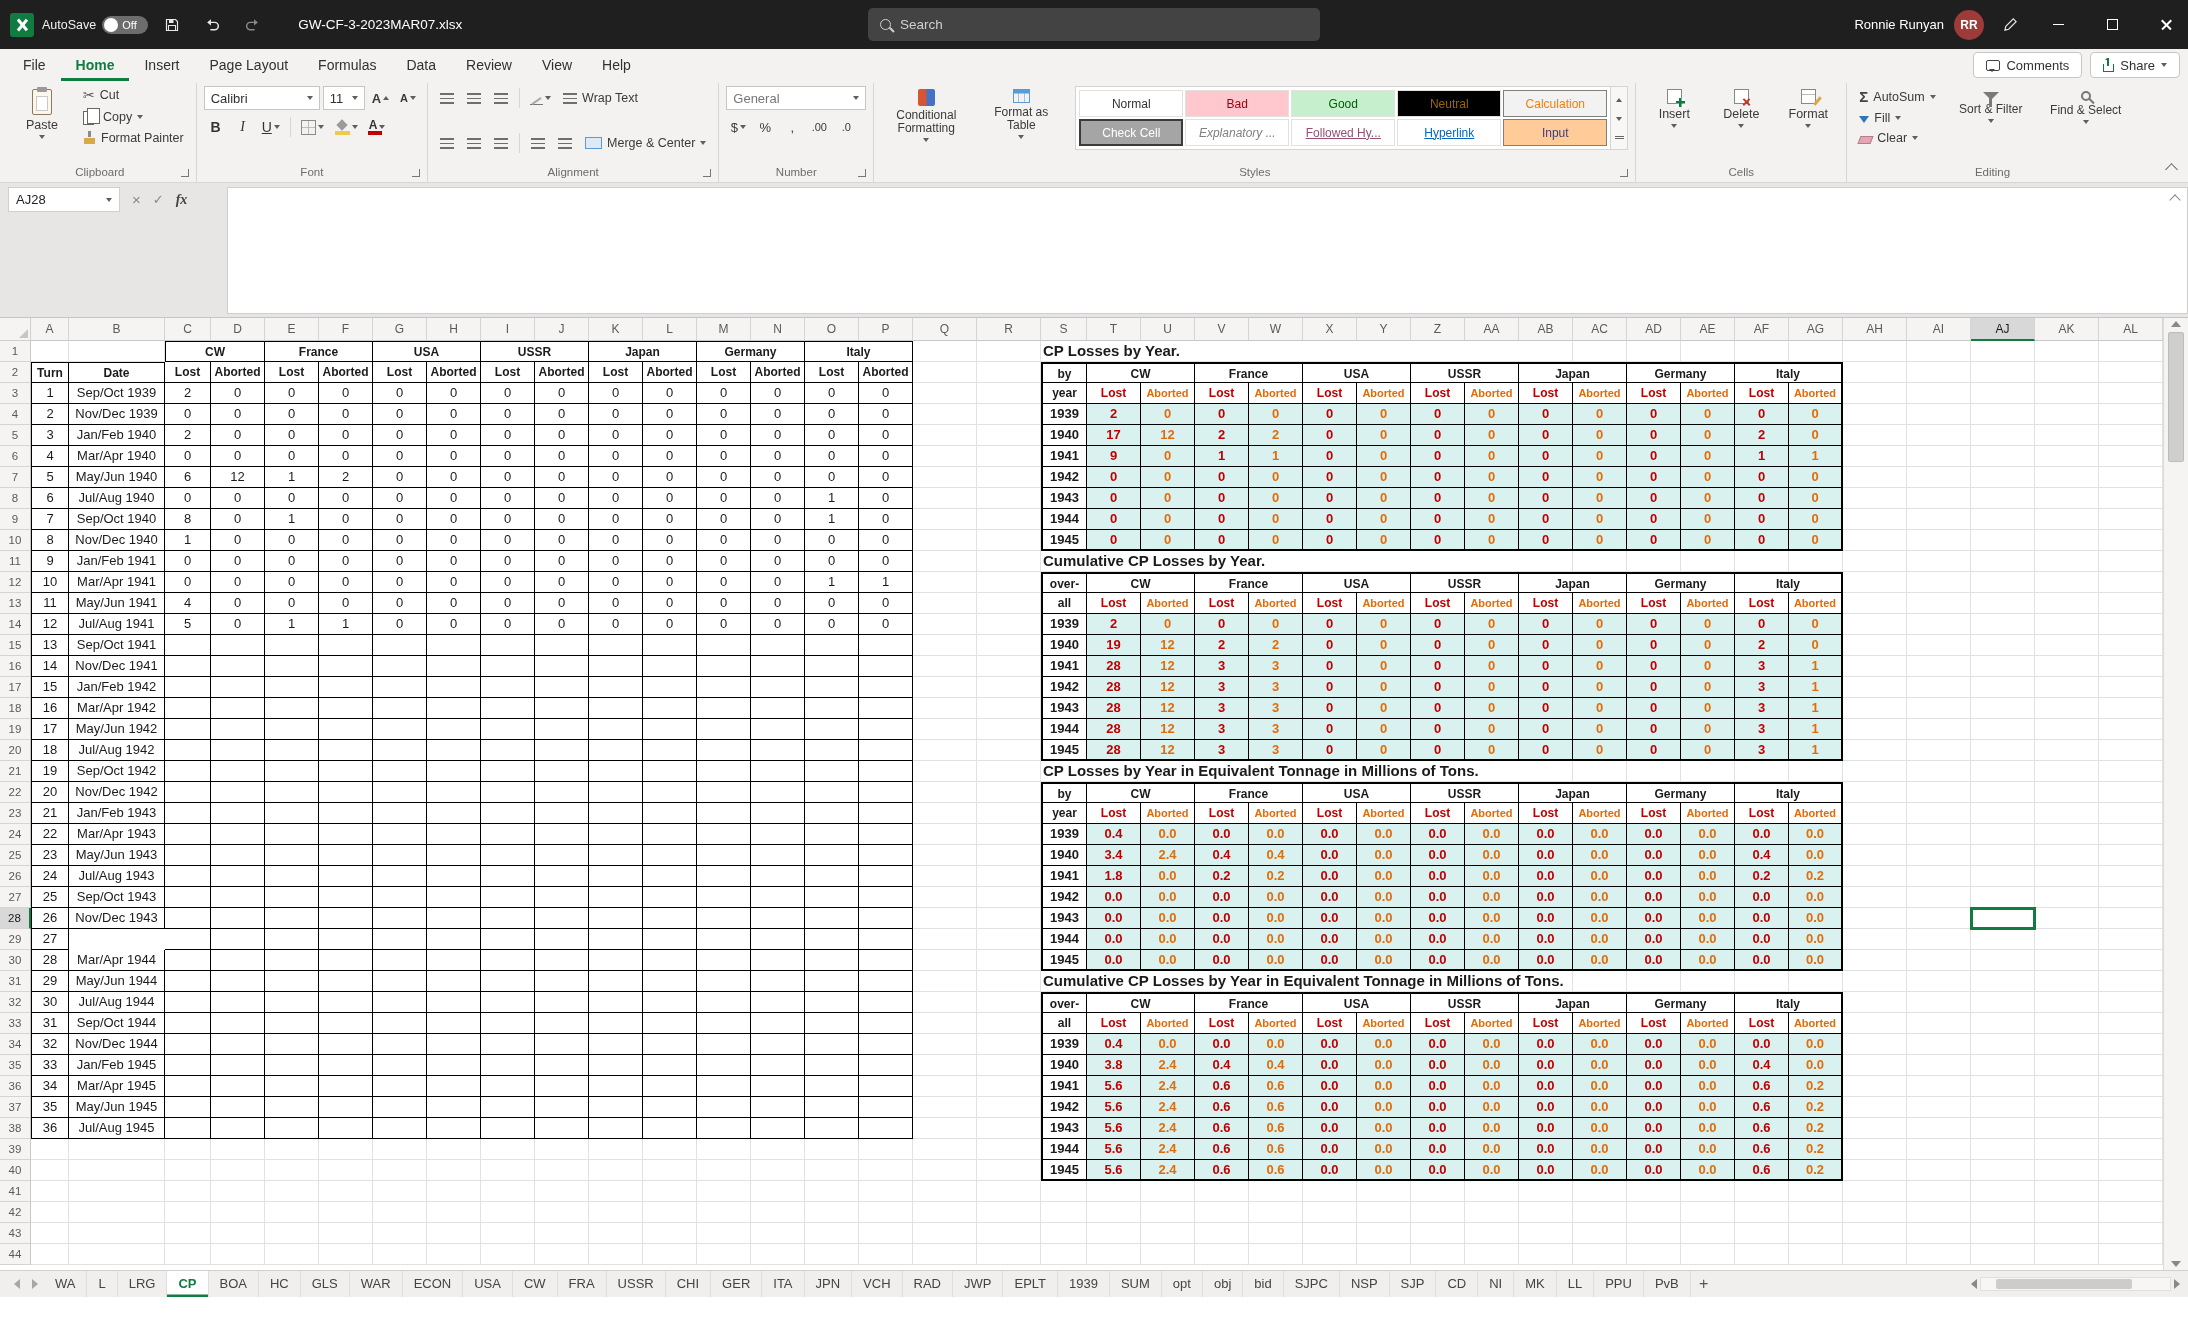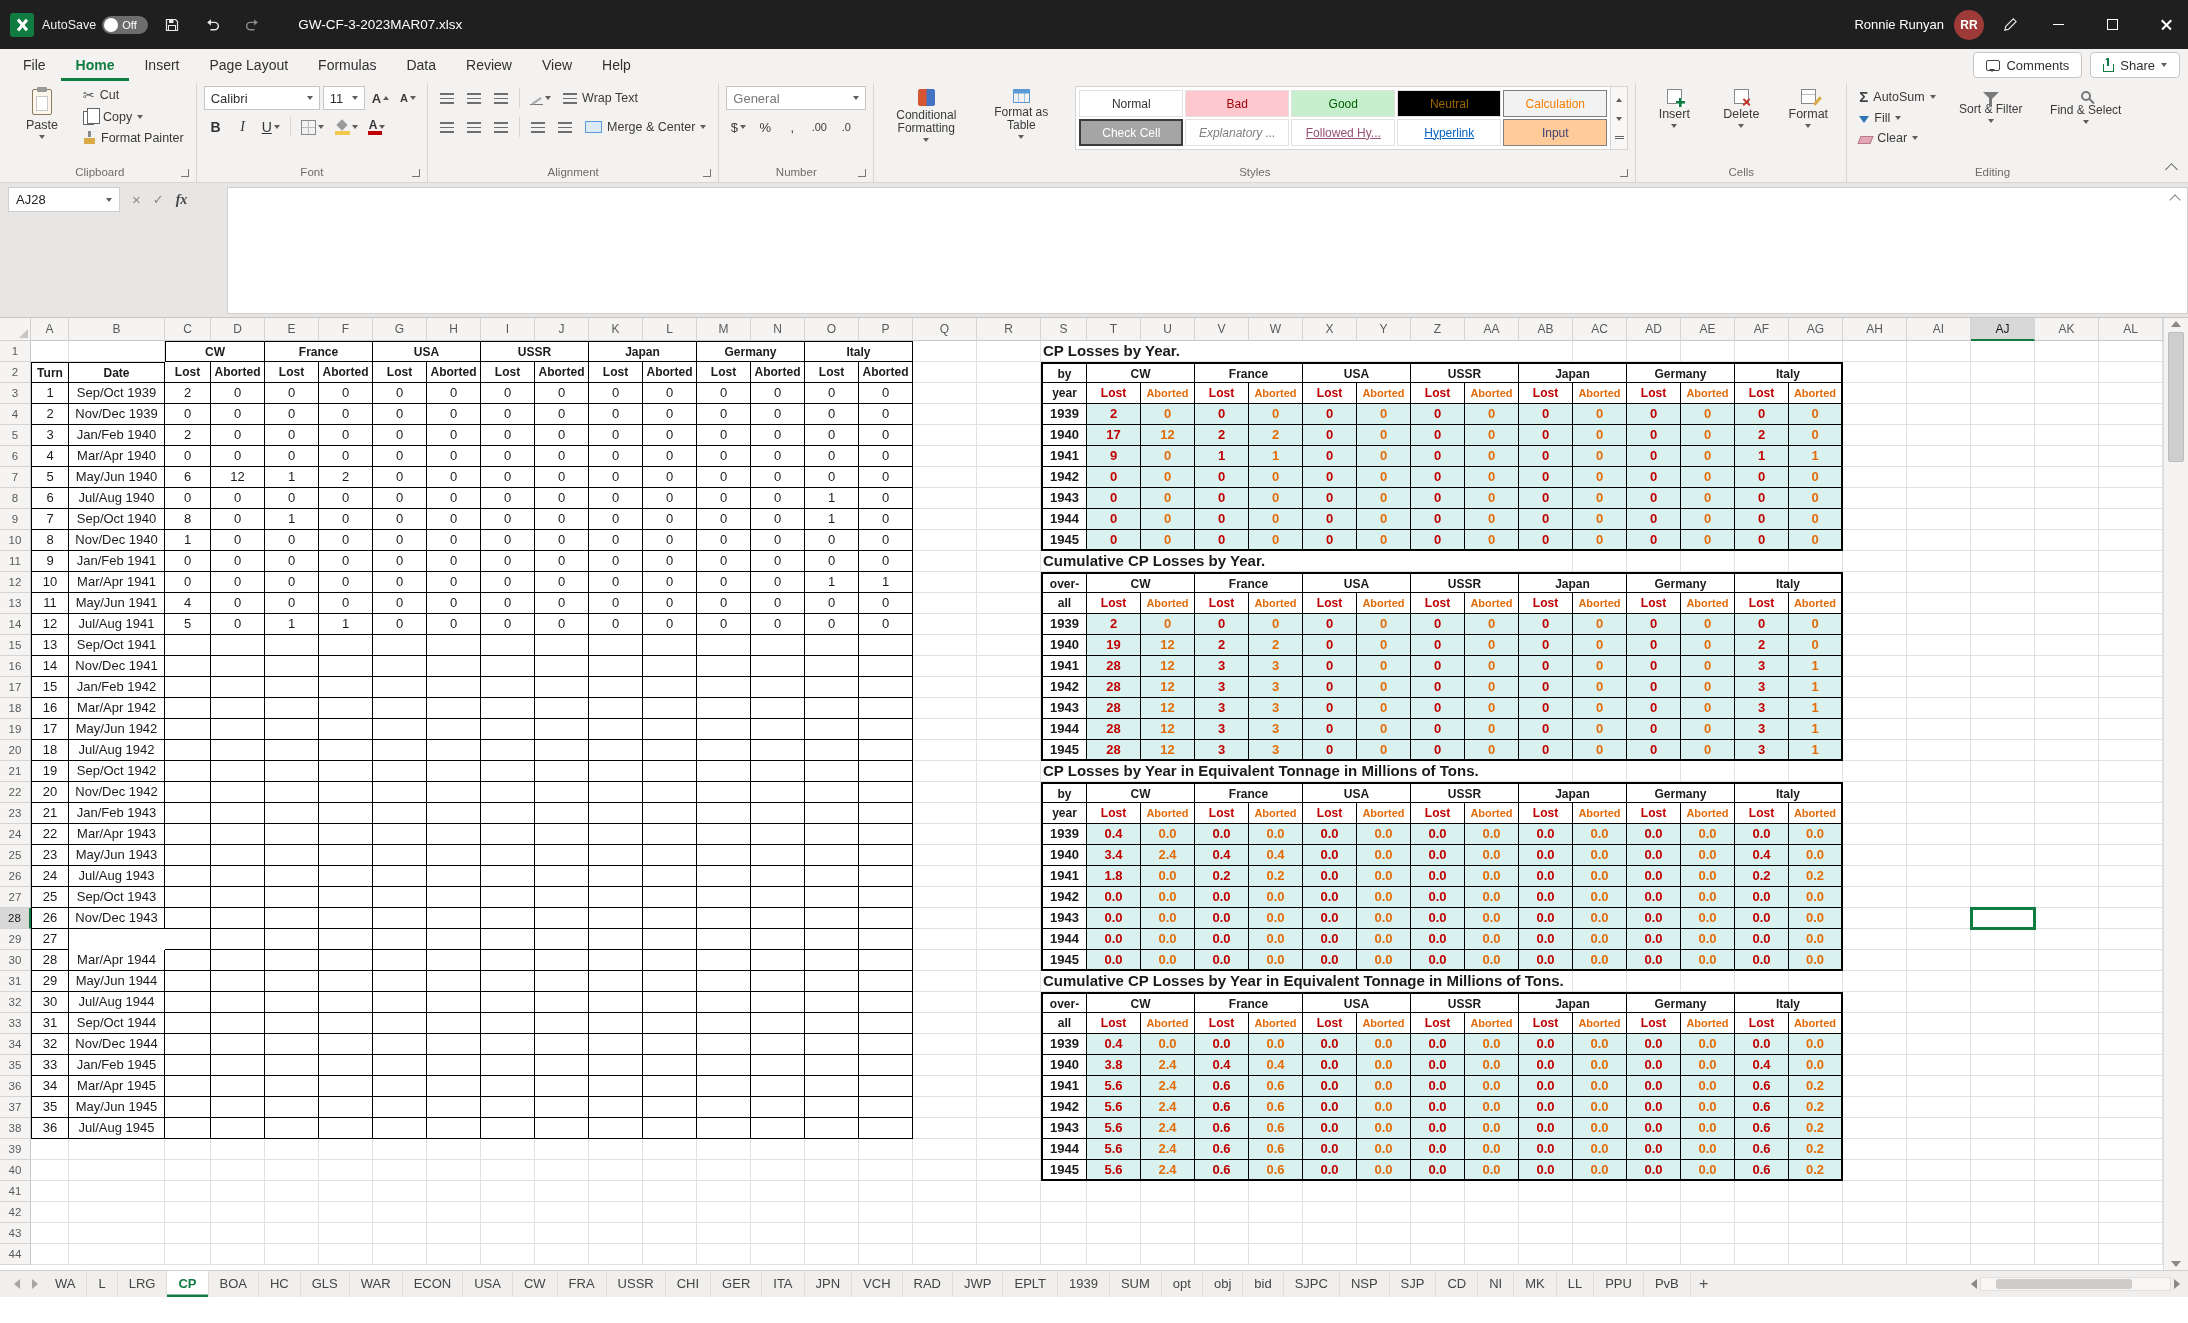--- a/index.html
+++ b/index.html
@@ -238,20 +238,24 @@
           </svg>
       </div>
       <div class="tb-btn">
         <svg width="17" height="17" viewBox="0 0 16 16">
             <path d="M12 6H6a3.5 3.5 0 0 0 0 7h4" fill="none" stroke="#8a8a8a" stroke-width="1.4"></path>
             <path d="M9.5 3 13 6 9.5 9z" fill="#8a8a8a"></path>
           </svg>
       </div>
       <span class="tb-title">GW-CF-3-2023MAR07.xlsx</span>
     </div>
+    <div class="searchbox">
+      <span class="mag"></span>
+      <span>Search</span>
+    </div>
     <div class="tb-right">
       <span class="user-name">Ronnie Runyan</span>
       <span class="avatar">RR</span>
       <div class="tb-btn">
         <svg width="15" height="15" viewBox="0 0 16 16">
             <path d="M2 14l1-4 8-8 3 3-8 8z" fill="none" stroke="#e8e8e8" stroke-width="1.2"></path>
           </svg>
       </div>
       <div class="winbtn">
           <span class="min-i"></span>
@@ -361,21 +365,21 @@
           <div class="ibtn">
               <span class="fc-icn"><span>A</span></span>
               <span class="tri"></span>
             </div>
         </div>
       </div>
       <div class="rg-label"><span>Font</span><span class="launcher"></span></div>
     </div>
 
     <div class="rgroup">
-      <div class="rg-body" style="flex-direction:column;gap:0">
+      <div class="rg-body" style="flex-direction:column;gap:16px">
         <div class="frow">
           <div class="ibtn">
               <span class="icn bars"></span>
             </div>
           <div class="ibtn">
               <span class="icn bars"></span>
             </div>
           <div class="ibtn">
               <span class="icn bars"></span>
             </div>

